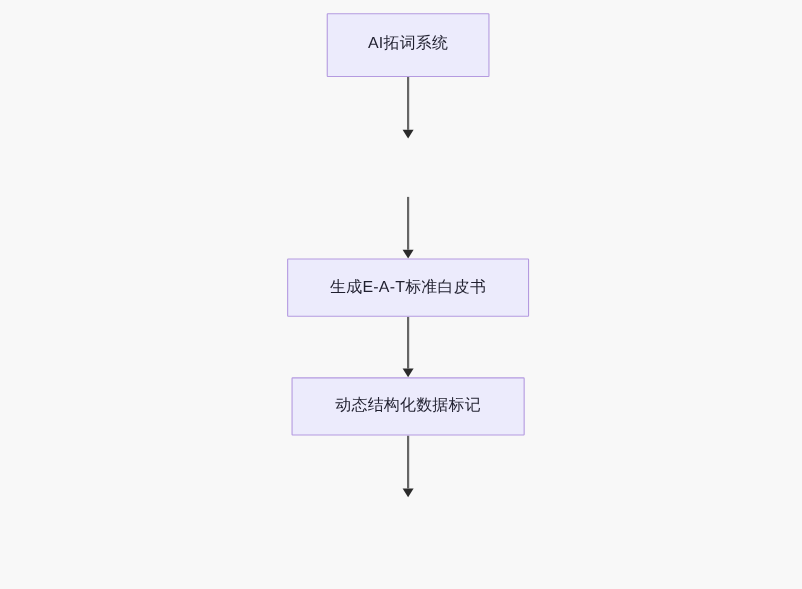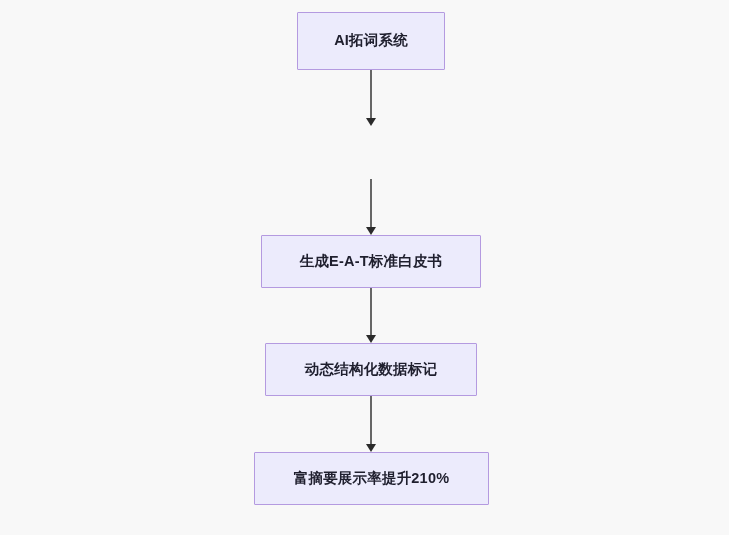--- a/index.html
+++ b/index.html
@@ -10,21 +10,20 @@
     width: 729px;
     height: 535px;
     background: #f8f8f8;
     font-family: "Liberation Sans", "DejaVu Sans", sans-serif;
     overflow: hidden;
   }
   #flowchart {
     position: relative;
     width: 612px;
     height: 535px;
-    font-weight: bold;
   }
   .node {
     position: absolute;
     box-sizing: border-box;
     background: #ecebfc;
     border: 1px solid #b49ae0;
     border-radius: 1px;
     display: flex;
     align-items: center;
     justify-content: center;
@@ -91,17 +90,14 @@
 
 
   <div class="node" style="left:265px; top:343px; width:212px; height:53px;">
     <span class="node-label">动态结构化数据标记</span>
   </div>
 
   <div class="node" style="left:261px; top:235px; width:220px; height:53px;">
     <span class="node-label">生成E-A-T标准白皮书</span>
   </div>
 
-  <div class="node" style="left:254px; top:452px; width:235px; height:53px;">
-    <span class="node-label">富摘要展示率提升210%</span>
-  </div>
 
 </div>
 
 </body></html>

